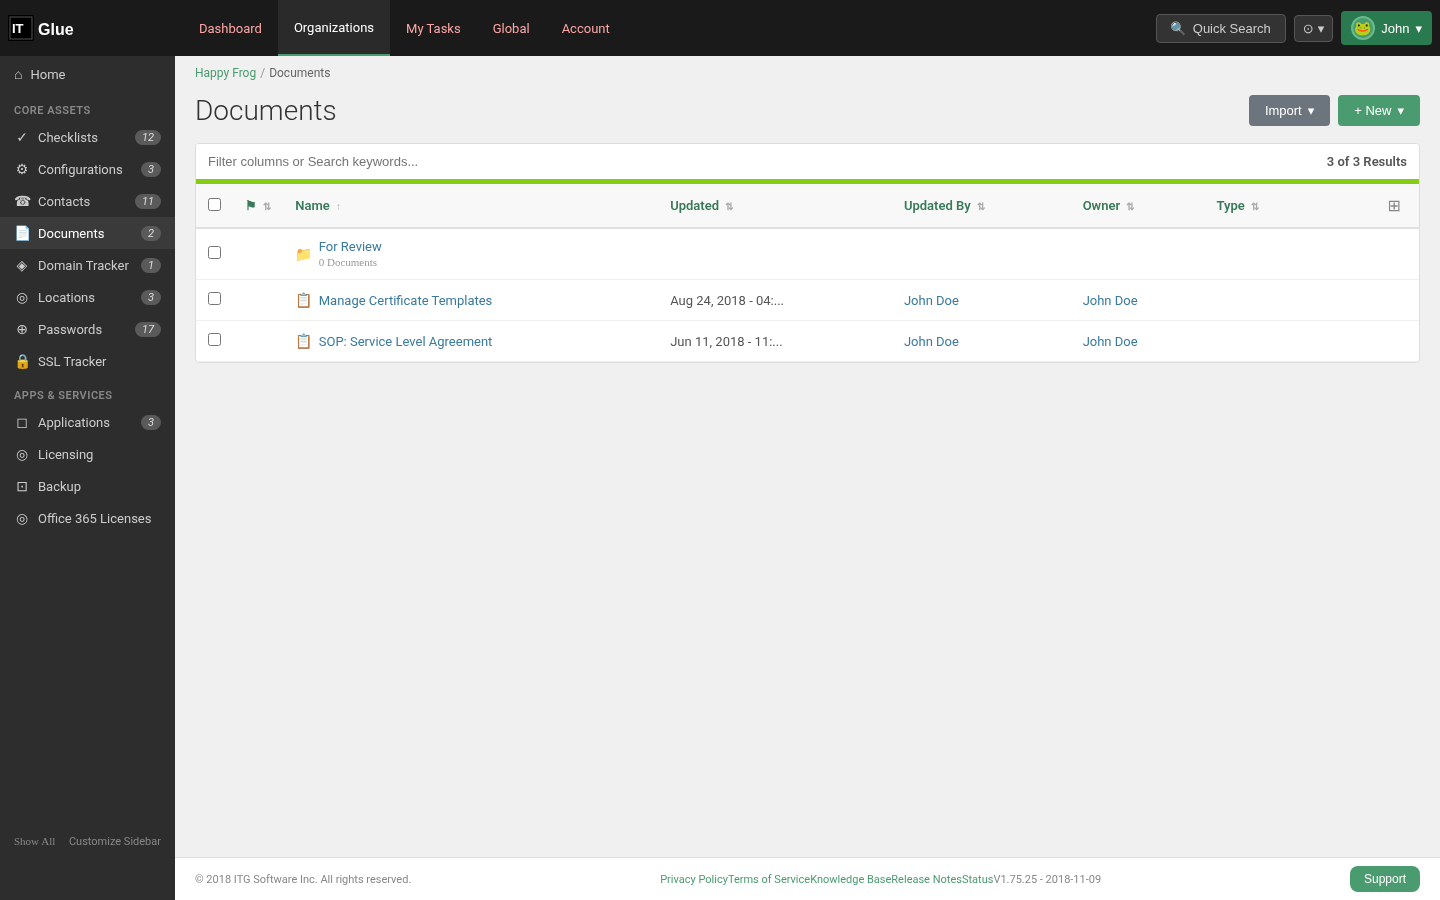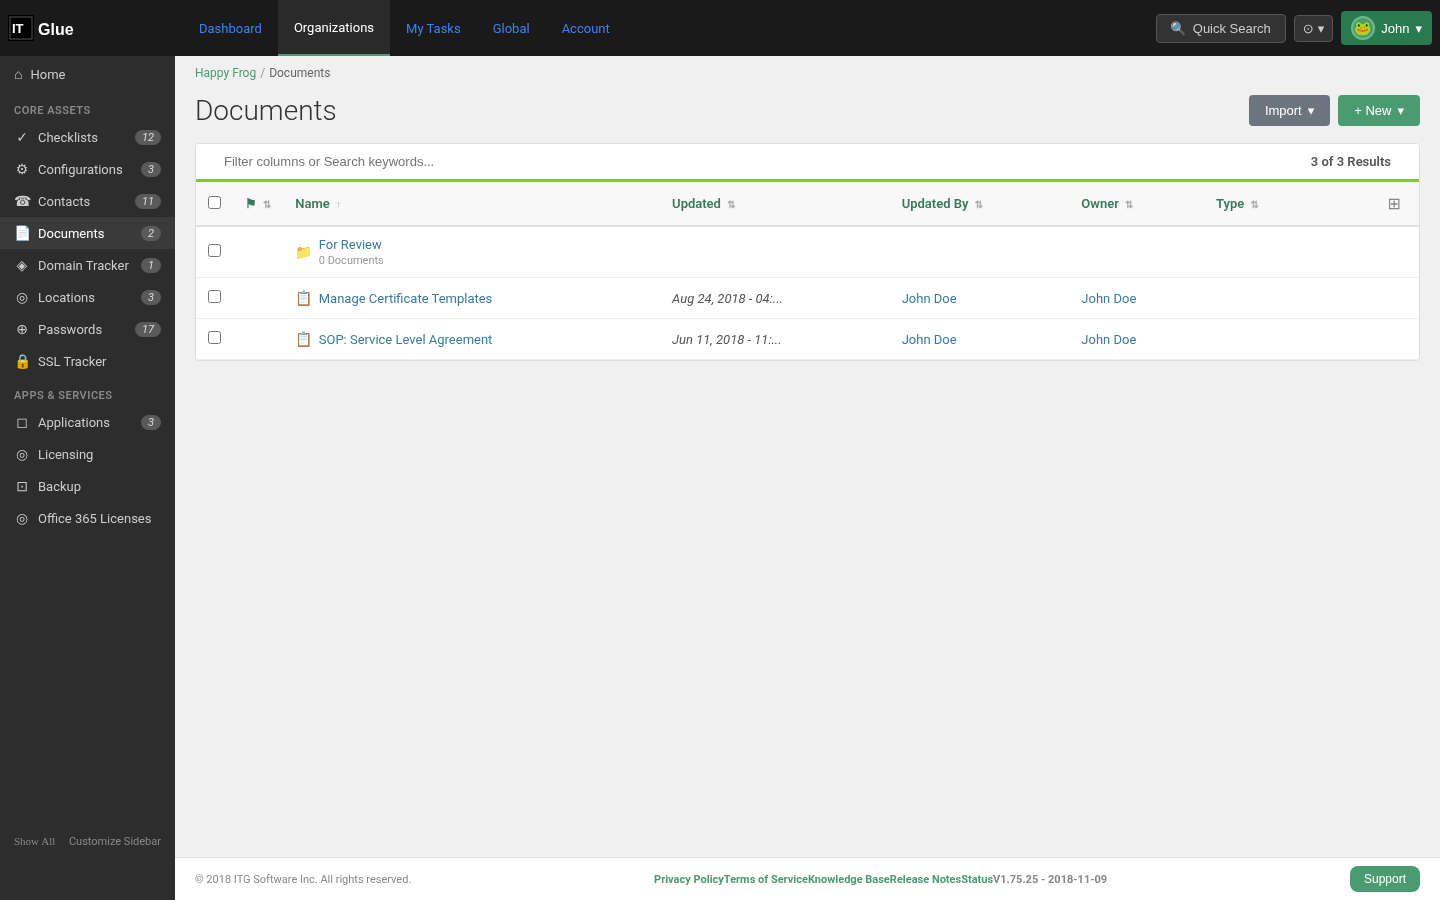--- a/index.html
+++ b/index.html
@@ -21,21 +21,21 @@
       width: 175px;
       flex-shrink: 0;
     }
     .nav-links {
       display: flex;
       align-items: center;
       height: 100%;
       flex: 1;
     }
     .nav-link {
-      color: #3b82f6;
+      color: #fca5a5;
       text-decoration: none;
       padding: 0 16px;
       height: 100%;
       display: flex;
       align-items: center;
       font-size: 13px;
       cursor: pointer;
       transition: background 0.15s;
     }
     .nav-link.active { background: #2a2a2a; color: white; border-bottom: 2px solid #4a9b6f; }
@@ -229,22 +229,22 @@
       border: 1px solid #ddd;
       border-radius: 4px;
       overflow: hidden;
     }
 
     
     .filter-bar {
       display: flex;
       align-items: center;
       justify-content: flex-end;
-      padding: 10px 28px;
-      border-bottom: 3px solid #84cc16;
+      padding: 10px 12px;
+      border-bottom: 5px solid #84cc16;
       background: white;
     }
     .filter-input {
       border: none;
       outline: none;
       font-size: 13px;
       color: #999;
       flex: 1;
       background: transparent;
     }
@@ -277,43 +277,43 @@
     thead th .sort-icon { color: #aaa; font-size: 10px; margin-left: 3px; }
     .th-checkbox { width: 36px; padding: 10px 12px; }
     .th-flag { width: 50px; }
     tbody tr { border-bottom: 1px solid #f0f0f0; }
     tbody td { padding: 10px 12px; vertical-align: middle; font-size: 13px; }
     .td-checkbox { width: 36px; }
     .td-flag { width: 50px; text-align: center; color: #888; }
     .td-name a { color: #3a7a9f; text-decoration: none; display: flex; align-items: center; gap: 6px; }
     .doc-icon { color: #5a8fb5; font-size: 14px; }
     .folder-icon { color: #5a8fb5; font-size: 14px; }
-    .sub-text { font-size: 11px; color: #999; }
-    .td-updated { color: #555; font-style: italic; }
+    .sub-text { font-size: 11px; color: #999; font-family: Liberation Serif, serif; }
+    .td-updated { color: #555; }
     .td-updated-by a { color: #3a7a9f; text-decoration: none; }
     .td-owner a { color: #3a7a9f; text-decoration: none; }
     .td-type { color: #555; }
     .td-actions { width: 90px; text-align: right; }
     .action-icons { display: flex; align-items: center; justify-content: flex-end; gap: 6px; opacity: 0; }
     .action-btn { background: none; border: none; cursor: pointer; color: #888; font-size: 14px; padding: 2px 3px; }
     .col-toggle { background: none; border: none; cursor: pointer; color: #888; padding: 2px 6px; font-size: 16px; }
 
     
     .page-footer {
       background: white;
       border-top: 1px solid #ddd;
       padding: 8px 20px;
       display: flex;
       align-items: center;
       justify-content: space-between;
       font-size: 11px;
       color: #888;
       flex-shrink: 0;
     }
-    .footer-links { display: flex; gap: 0; font-weight: bold; }
+    .footer-links { display: flex; gap: 0; }
     .footer-links a { color: #4a9b6f; text-decoration: none; cursor: pointer; }
     .btn-support {
       background: #4a9b6f;
       color: white;
       border: none;
       padding: 6px 14px;
       border-radius: 8px;
       cursor: pointer;
       font-size: 12px;
     }

